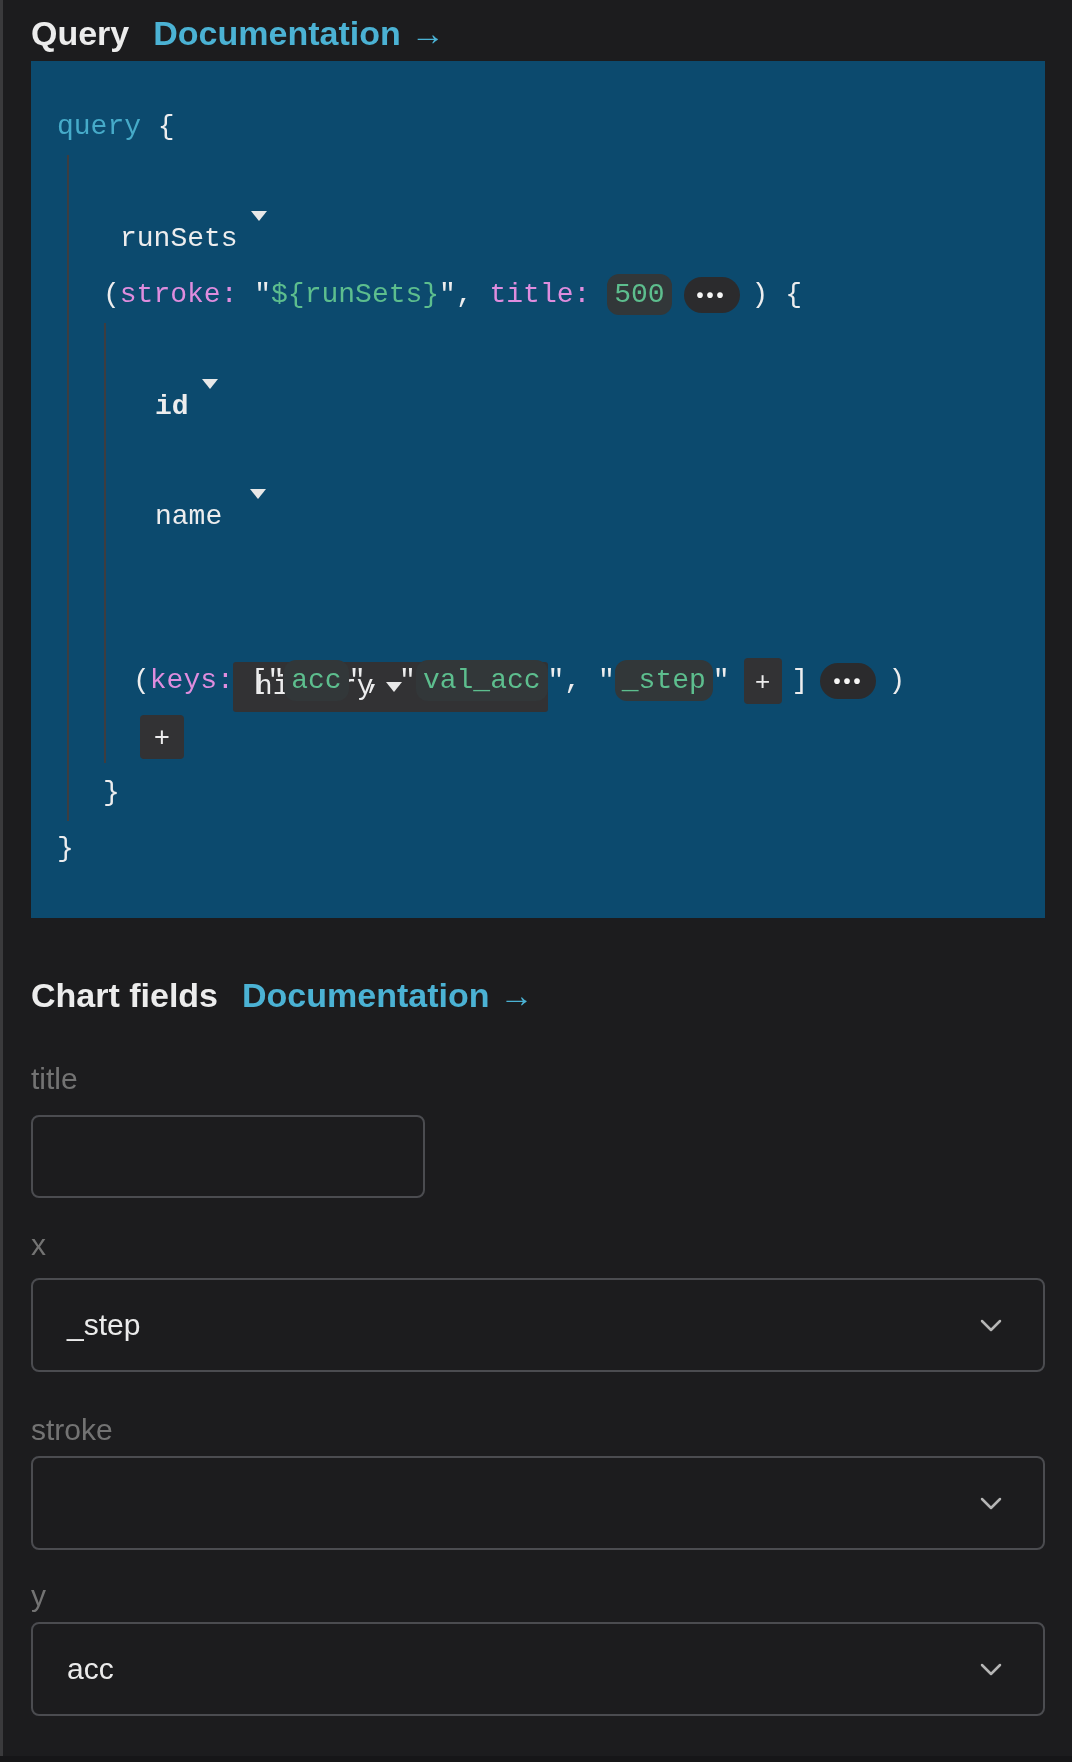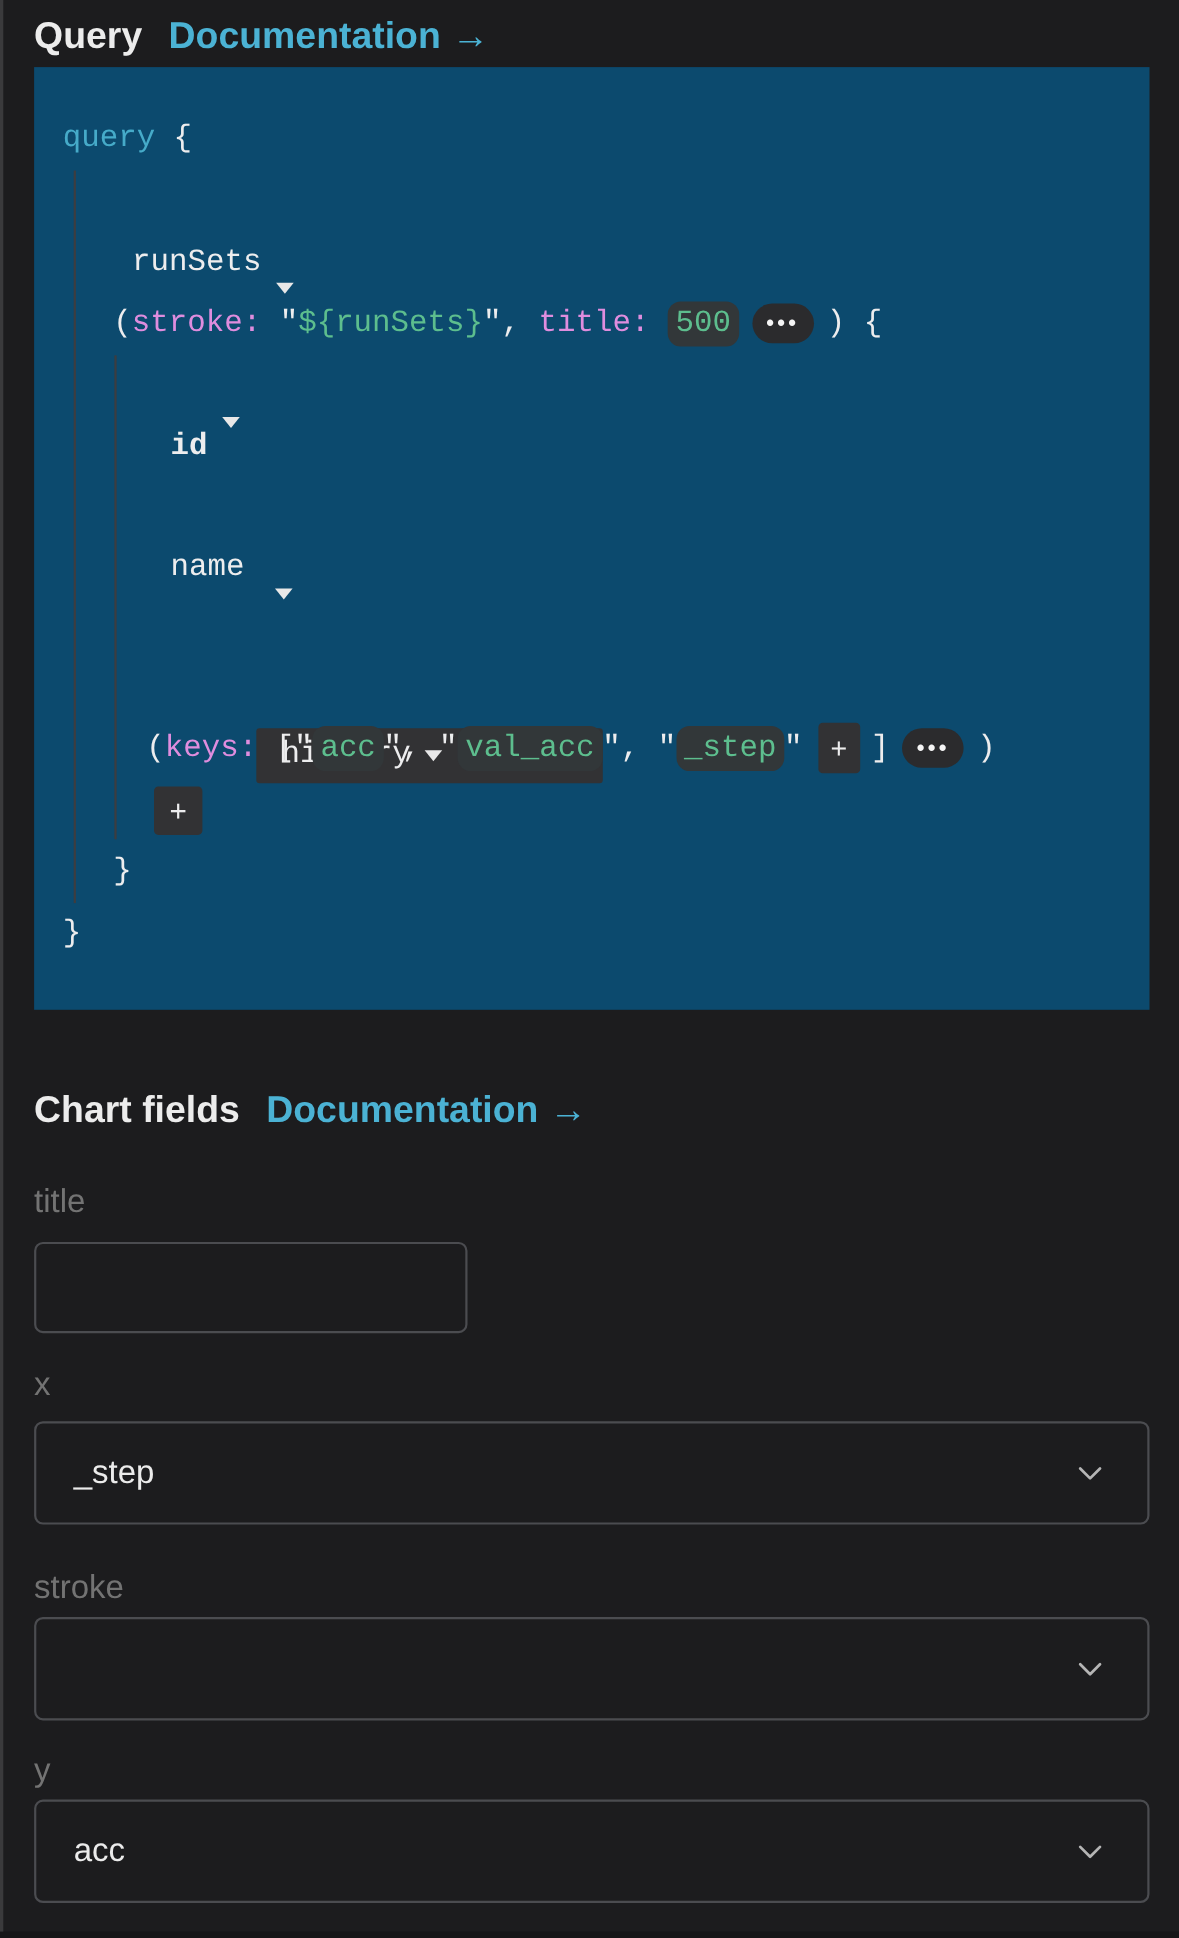--- a/index.html
+++ b/index.html
@@ -20,21 +20,21 @@
   }
   .content { padding-left: 31px; position: relative; }
 
   
   .section-header {
     display: flex; align-items: baseline; gap: 24px;
     font-size: 34px; font-weight: 600; color: #ececec;
     height: 42px; line-height: 42px;
   }
   .section-header.q { padding-top: 12px; height: 54px; }
-  .section-header.cf { margin-top: 70px; }
+  .section-header.cf { margin-top: 56px; }
   .doc-link {
     color: #4bb2d4; text-decoration: none; font-weight: 600;
     display: inline-flex; align-items: baseline; cursor: pointer; justify-content: center;
   }
   .doc-link .arrow { margin-left: 10px; font-weight: 600; }
 
   
   .code-panel {
     margin-top: 7px;
     width: 1014px;
@@ -43,24 +43,24 @@
     position: relative;
     font-family: "Liberation Mono", "DejaVu Sans Mono", monospace;
     font-size: 28px; color: #ededee;
   }
   .guide { position: absolute; width: 2px; background: #3d3d40; }
   .guide.g1 { left: 36px; top: 94px; height: 666px; }
   .guide.g2 { left: 73px; top: 262px; height: 440px; }
 
   .code-line { height: 56px; line-height: 56px; white-space: pre; position: relative; z-index: 1; }
   .l-query  { padding-left: 26px; }
-  .l-runsets{ margin-top: 56px; padding-left: 89px; display: flex; align-items: flex-end; cursor: pointer; }
+  .l-runsets{ margin-top: 56px; padding-left: 89px; display: flex; align-items: flex-start; cursor: pointer; }
   .l-args1  { padding-left: 72px; }
   .l-id     { margin-top: 56px; padding-left: 124px; display: flex; cursor: pointer; font-weight: bold; }
-  .l-name   { margin-top: 54px; padding-left: 124px; display: flex; align-items: flex-end; cursor: pointer; gap: 15px; }
+  .l-name   { margin-top: 54px; padding-left: 124px; display: flex; align-items: flex-start; cursor: pointer; gap: 15px; }
   .l-history{ margin-top: 58px; height: 50px; padding-left: 101px; }
   .l-keys   { padding-left: 102px; }
   .l-plus   { padding-left: 109px; display: flex; align-items: center; }
   .l-close-inner { padding-left: 72px; }
   .l-close-outer { padding-left: 26px; }
 
   .kw   { color: #46abc9; }
   .pink { color: #df8dde; }
   .green{ color: #5dbe8e; }
 

